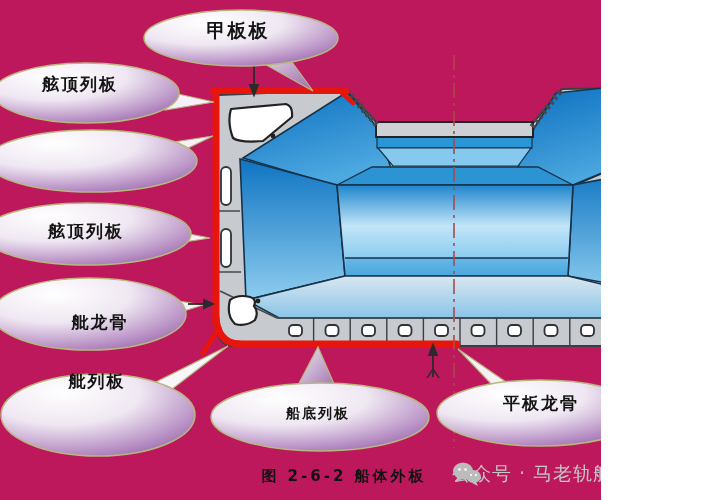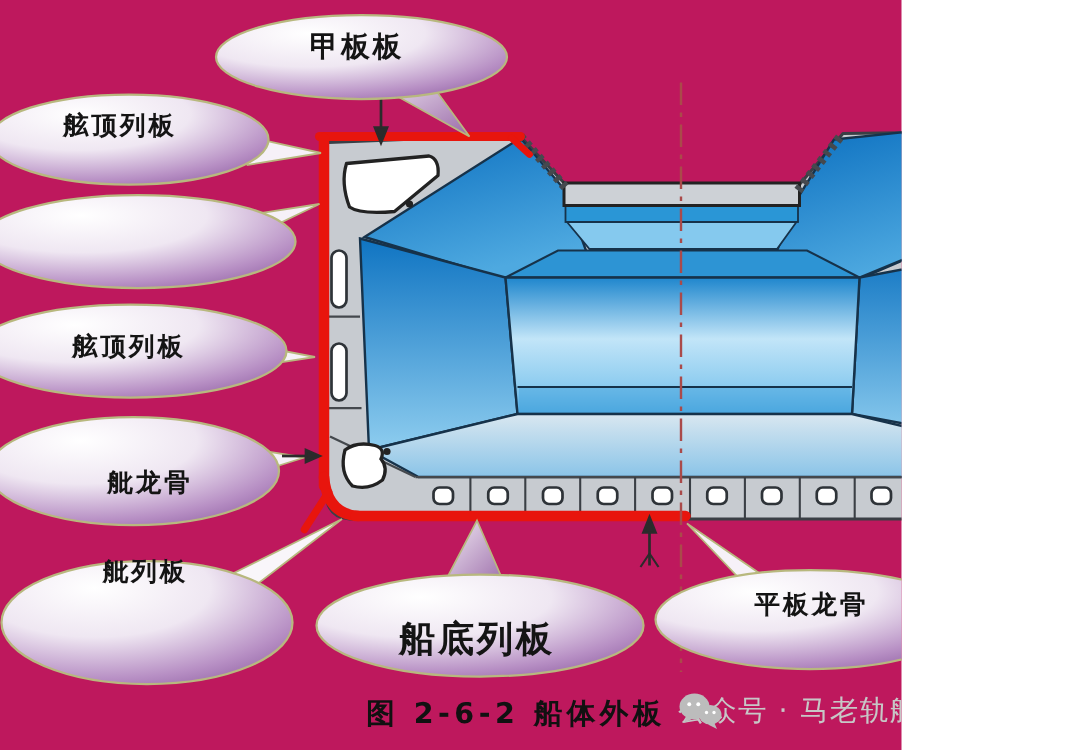--- a/index.html
+++ b/index.html
@@ -9,21 +9,21 @@
   }
   .stage svg{position:absolute;left:0;top:0;}
   .bubble-label{
     position:absolute;transform:translate(-50%,-50%);
     font-weight:bold;color:#141414;white-space:nowrap;
     letter-spacing:2px;font-size:17px;
   }
   .caption{
     position:absolute;transform:translate(-50%,-50%);
     font-weight:bold;color:#111;white-space:nowrap;
-    font-size:19px;letter-spacing:3px;
+    font-size:15px;letter-spacing:3px;
   }
   .watermark{
     position:absolute;display:flex;align-items:center;gap:8px;
     color:#c7c7c7;font-size:19px;white-space:nowrap;letter-spacing:1px;
   }
 </style>
 </head>
 <body>
 
 <div class="stage">
@@ -174,21 +174,21 @@
       <ellipse cx="320" cy="417" rx="109" ry="34"></ellipse>
       <ellipse cx="540" cy="413" rx="103" ry="33"></ellipse>
     </g>
   </svg>
 
   <div class="bubble-label" style="left:238px;top:31px;font-size:19px">甲板板</div>
   <div class="bubble-label" style="left:80px;top:84px">舷顶列板</div>
   <div class="bubble-label" style="left:86px;top:231px">舷顶列板</div>
   <div class="bubble-label" style="left:100px;top:322px">舭龙骨</div>
   <div class="bubble-label" style="left:97px;top:381px">舭列板</div>
-  <div class="bubble-label" style="left:318px;top:426px;font-size:24px">船底列板</div>
+  <div class="bubble-label" style="left:318px;top:414px;font-size:14px">船底列板</div>
   <div class="bubble-label" style="left:541px;top:403px">平板龙骨</div>
 
   <div class="caption" style="left:344px;top:476px">图 2-6-2 船体外板</div>
 
   <div class="watermark" style="left:452px;top:461px">
     <svg width="30" height="26" viewBox="0 0 30 26">
       <ellipse cx="11" cy="10" rx="10" ry="8.6" fill="#bcbcbc"></ellipse>
       <path d="M6,16 L4,21 L10,18 Z" fill="#bcbcbc"></path>
       <circle cx="7.5" cy="8.5" r="1.3" fill="#ffffff"></circle>
       <circle cx="13.5" cy="8.5" r="1.3" fill="#ffffff"></circle>

